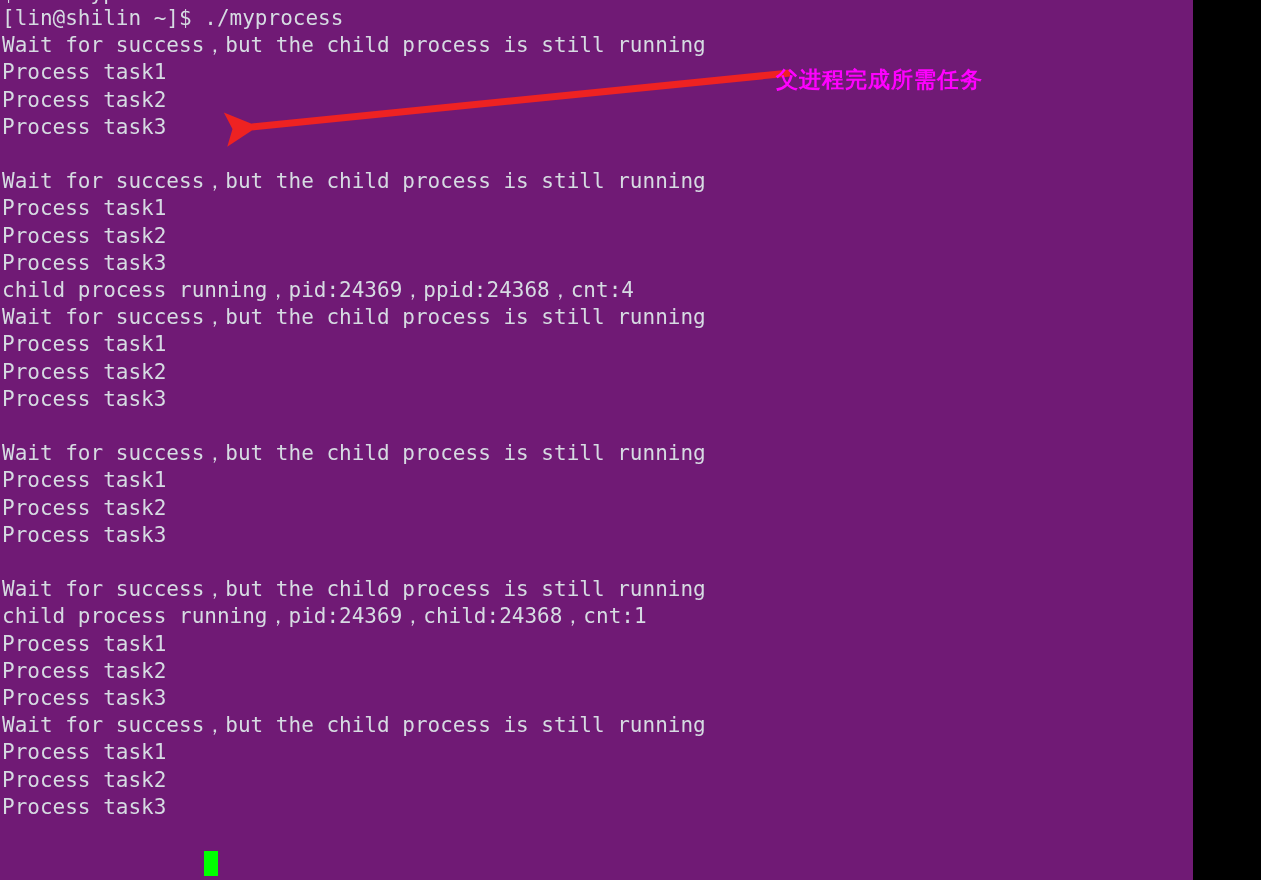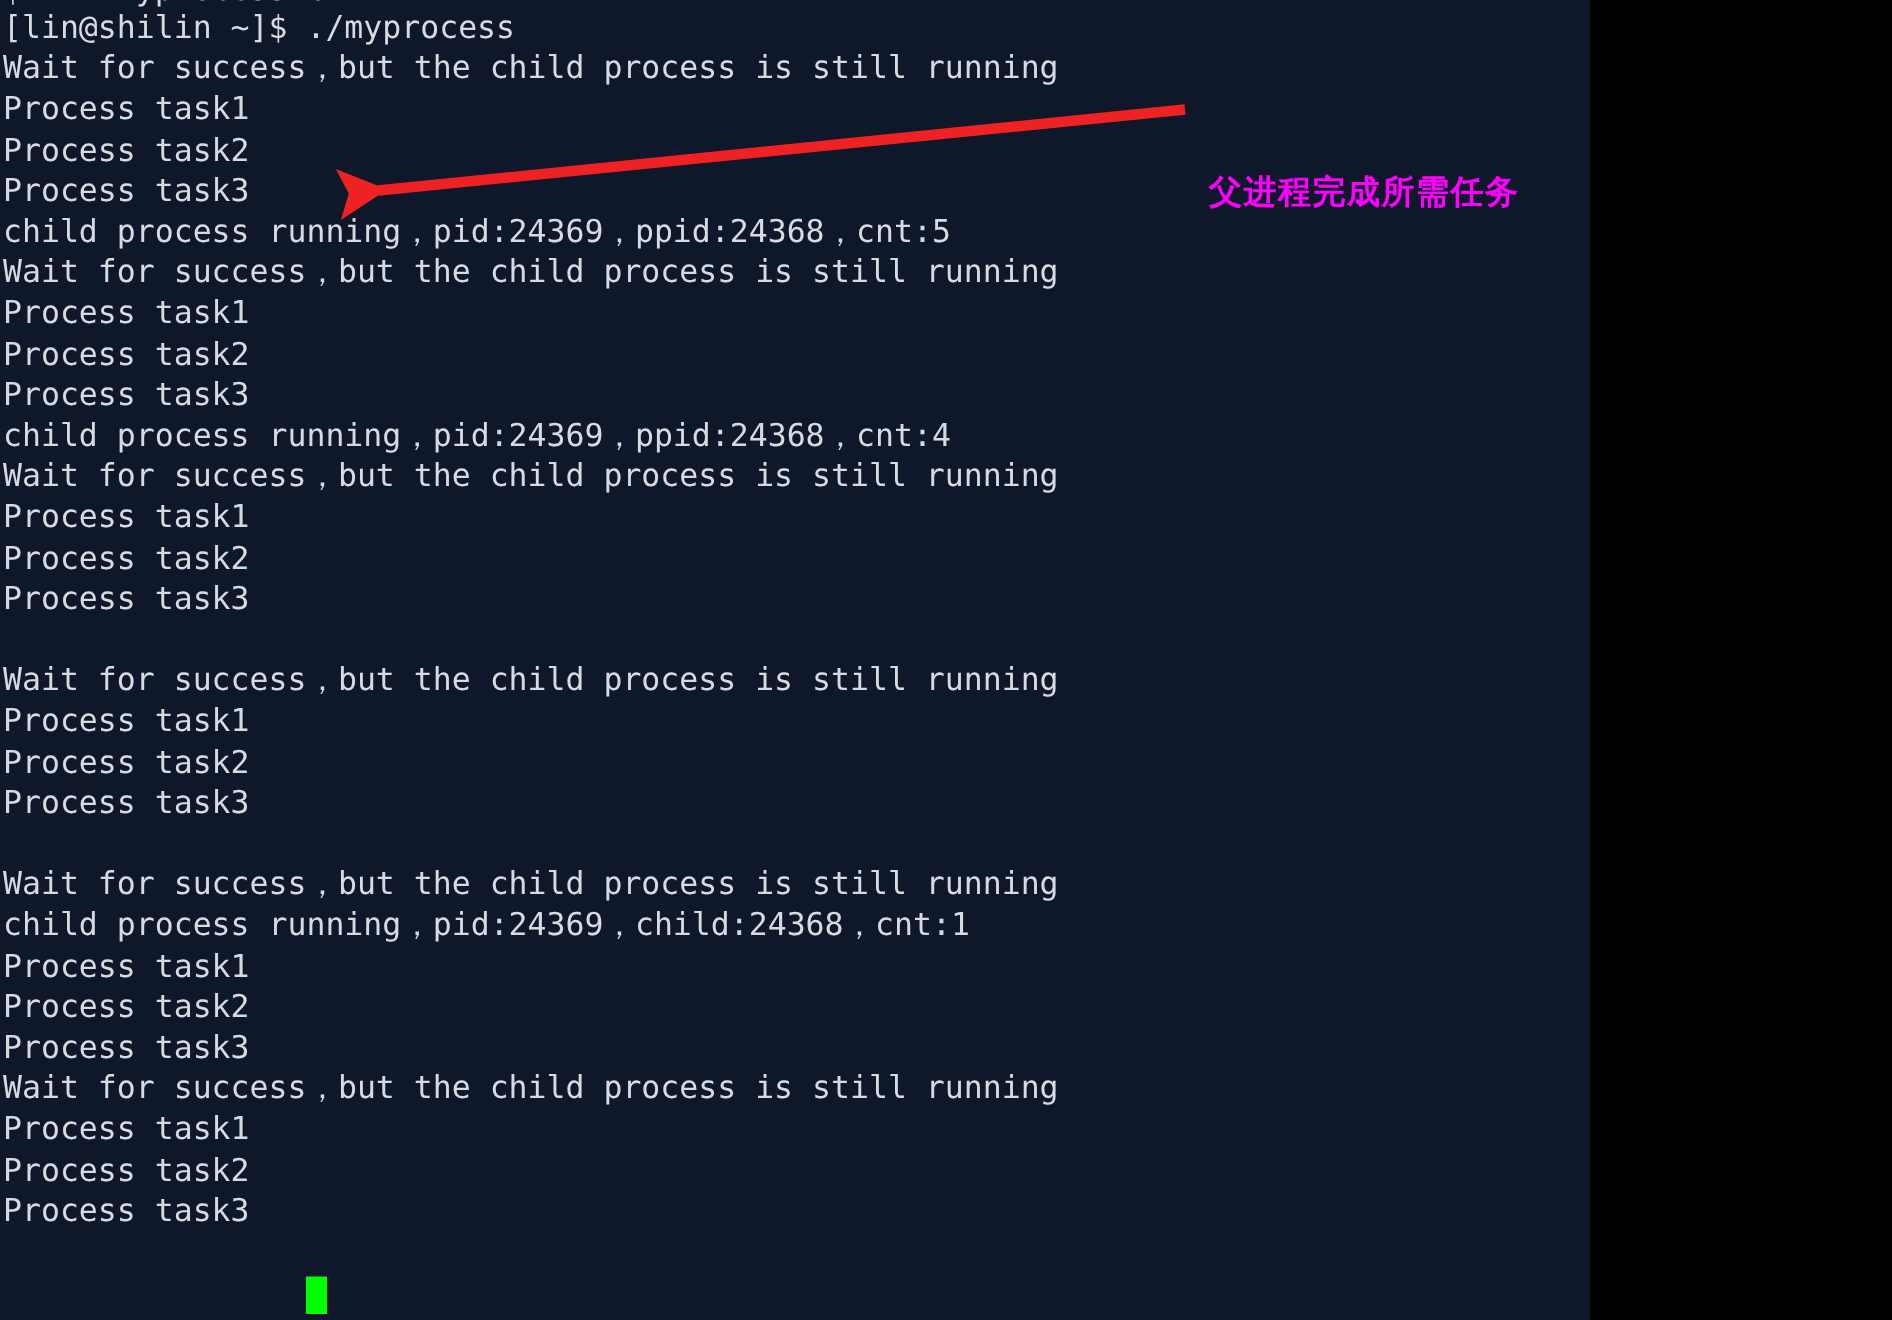--- a/index.html
+++ b/index.html
@@ -3,23 +3,23 @@
 <meta charset="utf-8">
 <title>Terminal</title>
 <style>
   html, body {
     margin: 0;
     padding: 0;
     background: #000000;
   }
   #screen {
     position: relative;
-    width: 1060px;
+    width: 1193px;
     height: 880px;
-    background: #0f172a;
+    background: #701a75;
     overflow: hidden;
     font-family: "DejaVu Sans Mono", "Liberation Mono", monospace;
   }
 
   
   #terminal {
     position: absolute;
     left: 0;
     top: 0;
     width: 1261px;
@@ -90,21 +90,20 @@
   <div id="clip-wrap">
     <div class="tline clipped">$ vim myprocess.c</div>
   </div>
 
   <div id="terminal">
       <div class="tline" style="top: 5px;">[lin@shilin ~]$ ./myprocess</div>
       <div class="tline" style="top: 32.2px;">Wait for success，but the child process is still running</div>
       <div class="tline" style="top: 59.4px;">Process task1</div>
       <div class="tline" style="top: 86.6px;">Process task2</div>
       <div class="tline" style="top: 113.8px;">Process task3</div>
-      <div class="tline" style="top: 141px;">child process running，pid:24369，ppid:24368，cnt:5</div>
       <div class="tline" style="top: 168.2px;">Wait for success，but the child process is still running</div>
       <div class="tline" style="top: 195.4px;">Process task1</div>
       <div class="tline" style="top: 222.6px;">Process task2</div>
       <div class="tline" style="top: 249.8px;">Process task3</div>
       <div class="tline" style="top: 277px;">child process running，pid:24369，ppid:24368，cnt:4</div>
       <div class="tline" style="top: 304.2px;">Wait for success，but the child process is still running</div>
       <div class="tline" style="top: 331.4px;">Process task1</div>
       <div class="tline" style="top: 358.6px;">Process task2</div>
       <div class="tline" style="top: 385.8px;">Process task3</div>
       <div class="tline" style="top: 440.2px;">Wait for success，but the child process is still running</div>
@@ -127,15 +126,15 @@
 
   <svg id="arrow-svg" viewBox="0 0 1261 880" xmlns="http://www.w3.org/2000/svg">
     <defs>
       <marker id="arrowhead" markerWidth="5.2" markerHeight="5.2" refX="1.1" refY="2.6" orient="auto" markerUnits="strokeWidth">
         <path d="M 4.9 0.15 L 0.2 2.6 L 4.9 5.05 L 3.9 2.6 Z" fill="#ee2222"></path>
       </marker>
     </defs>
     <line id="arrow-line" x1="790" y1="73" x2="252" y2="127" stroke="#ee2222" stroke-width="7" marker-end="url(#arrowhead)" stroke-linecap="butt"></line>
   </svg>
 
-  <div id="annotation-label" style="left: 806px; top: 65px; color: rgb(255, 0, 255); margin-top: 48px;">父进程完成所需任务</div>
+  <div id="annotation-label" style="left: 776px; top: 65px; color: rgb(255, 0, 255);">父进程完成所需任务</div>
 
 </div>
 
 </body></html>

